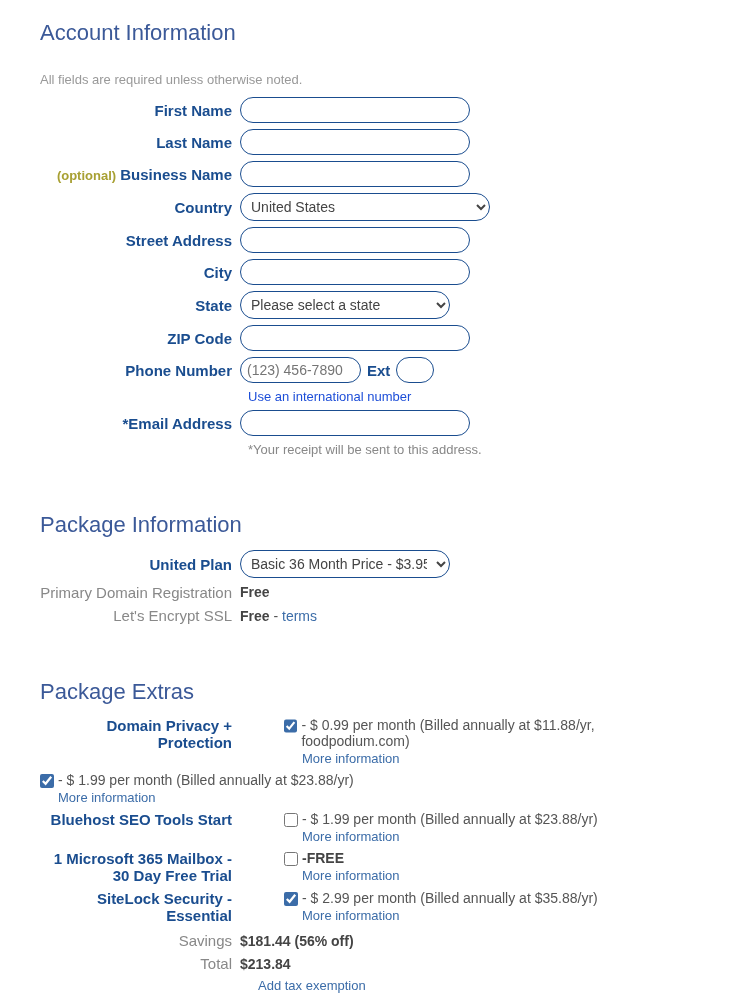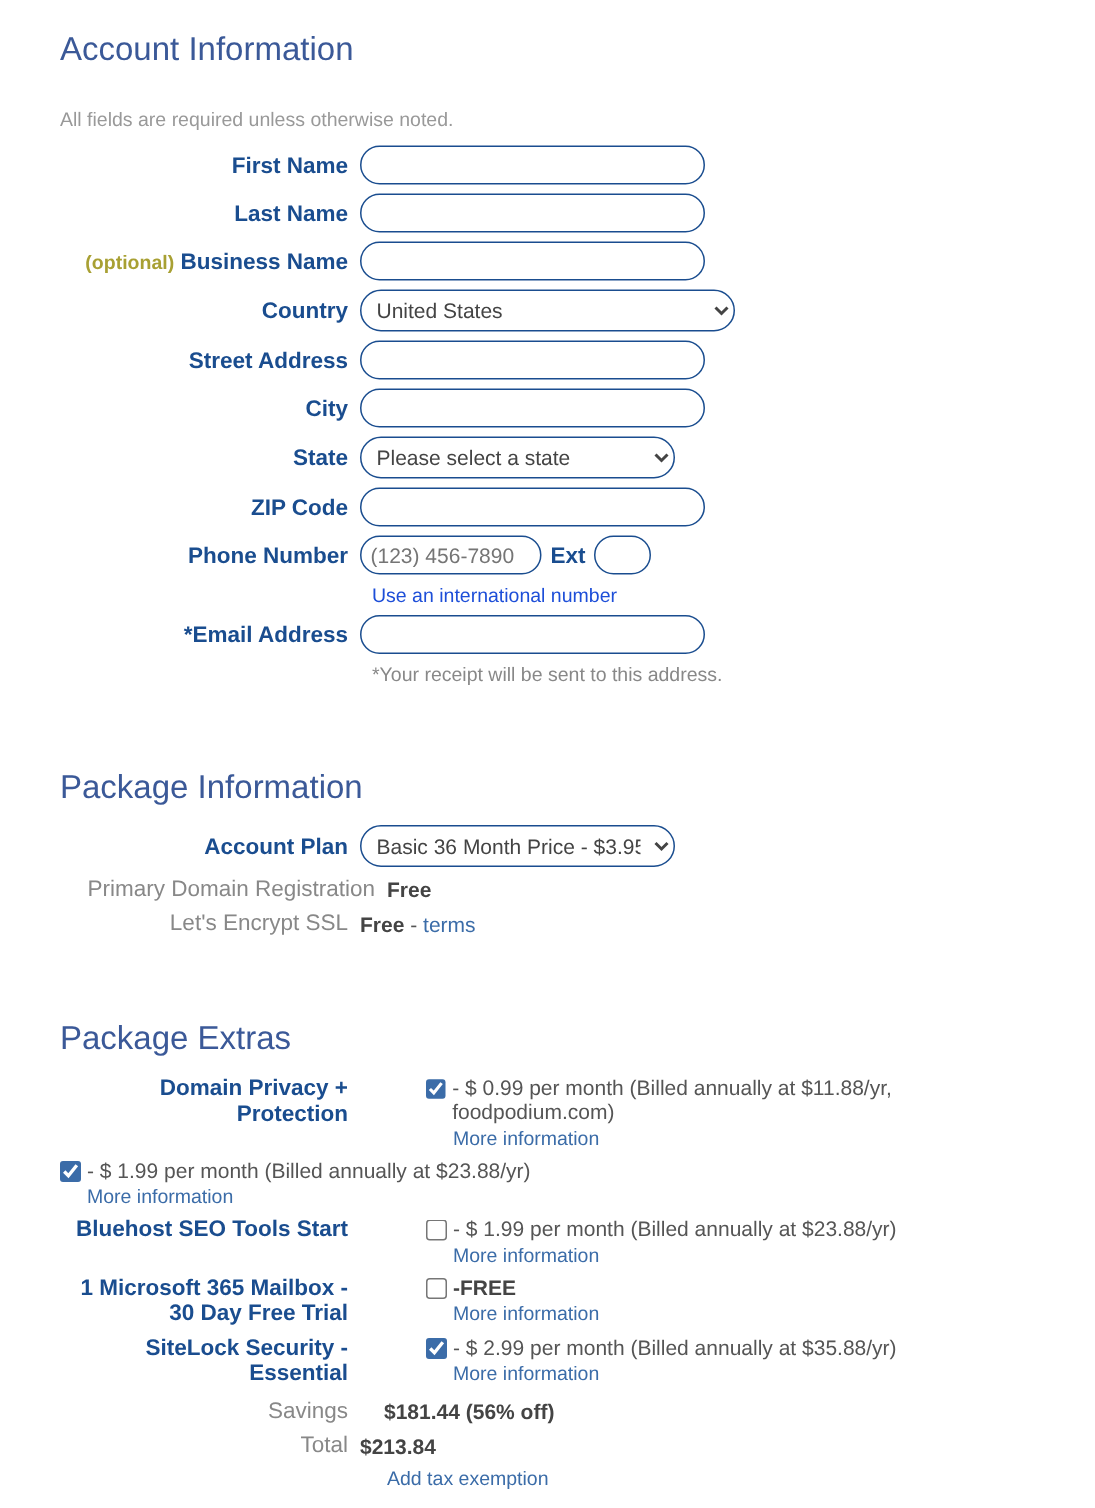--- a/index.html
+++ b/index.html
@@ -205,30 +205,30 @@
       </div>
   </div>
 
   <div class="sub-note">*Your receipt will be sent to this address.</div>
 </div>
 
 <div class="section">
   <h2>Package Information</h2>
 
   <div class="row">
-    <div class="label-col">Account Plan</div>
+    <div class="label-col">United Plan</div>
     <div class="input-col">
       <select class="med">
         <option>Basic 36 Month Price - $3.95/mo.</option>
       </select>
     </div>
   </div>
 
 
-  <div class="row" style="align-items:flex-end;margin-left:18px;">
+  <div class="row" style="align-items:flex-start;">
     <div class="label-col gray">Primary Domain Registration</div>
     <div class="input-col">
         <span class="value-text bold">Free</span>
       </div>
   </div>
 
   <div class="row">
     <div class="label-col gray">Let's Encrypt SSL</div>
     <div class="input-col">
       <span class="value-text">
@@ -288,21 +288,21 @@
     <div class="extra-label">SiteLock Security - Essential</div>
     <div class="extra-body">
       <div class="extra-price">
         <input type="checkbox" checked="" style="">
         <span>- $ 2.99 per month (Billed annually at $35.88/yr)</span>
       </div>
       <span class="more-info">More information</span>
     </div>
   </div>
 
-  <div class="row" style="margin-top:8px;gap:16px;">
+  <div class="row" style="margin-top:8px;">
     <div class="label-col gray">Savings</div>
     <div class="input-col">
         <span class="bold">$181.44 (56% off)</span>
       </div>
   </div>
 
   <div class="row">
     <div class="label-col gray">Total</div>
     <div class="input-col">
         <span class="bold">$213.84</span>

